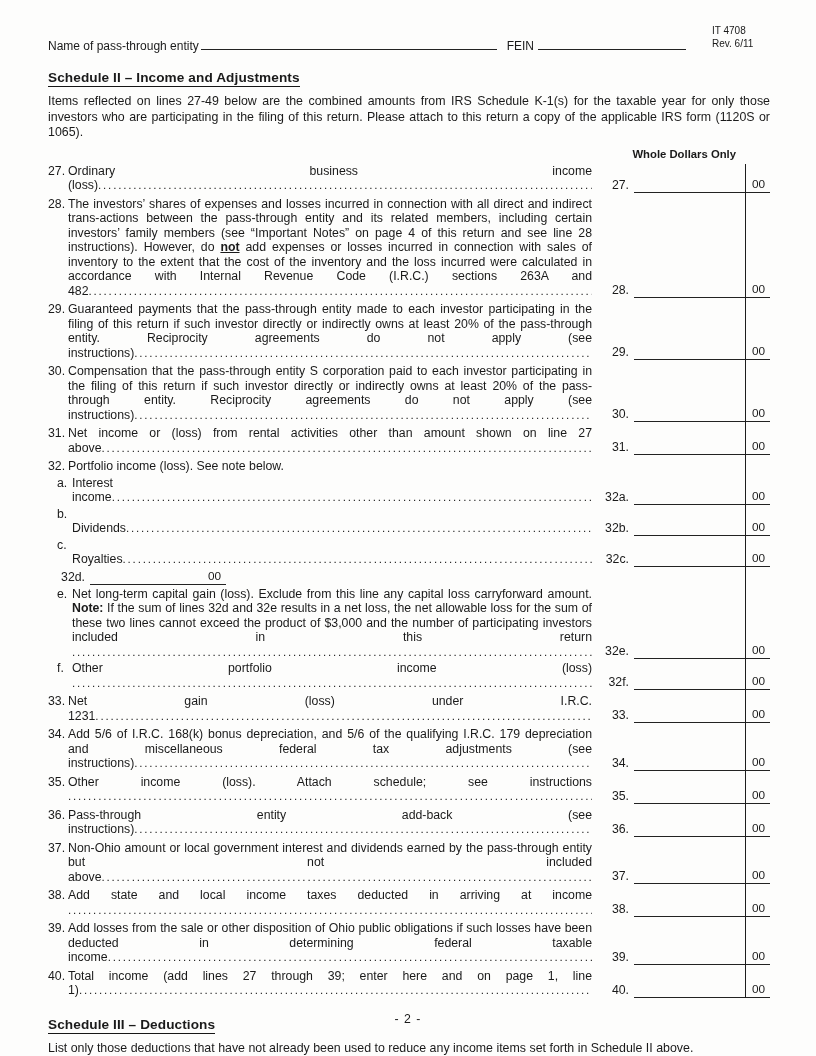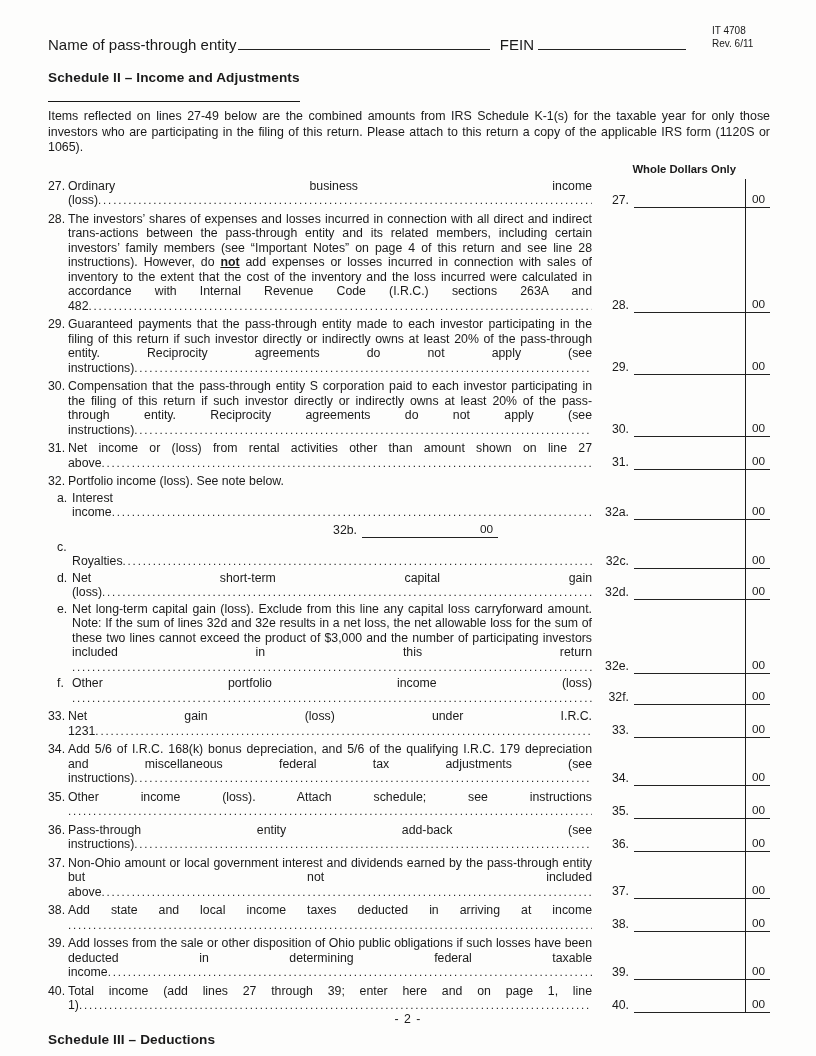--- a/index.html
+++ b/index.html
@@ -8,44 +8,44 @@
     width:816px;height:1056px;
     background:#fdfdfc;
     box-sizing:border-box;
     padding:24px 46px 0 48px;
     font-family:"Liberation Sans", sans-serif;
     color:#1a1a1a;
     overflow:hidden;
   }
   
   .hdr{display:flex;align-items:flex-start;}
-  .hdr-fill{flex:1;display:flex;align-items:baseline;font-size:15px;padding-top:12px;}
+  .hdr-fill{flex:1;display:flex;align-items:baseline;font-size:12px;padding-top:12px;}
   .blankline{border-bottom:1.5px solid #222;height:13px;}
   .name-blank{flex:2.05;margin-left:2px;}
   .fein-label{margin-left:10px;}
   .fein-blank{width:148px;margin-left:4px;}
   .rev{font-size:10px;line-height:1.3;margin-left:26px;width:58px;white-space:nowrap;}
   
   .titlewrap{margin:15px 0 7px 0;}
   .sec-title{display:inline-block;font-weight:bold;font-size:13.6px;
-    border-bottom:1.7px solid #161616;padding-bottom:16px;letter-spacing:.1px;}
+    border-bottom:1.7px solid #161616;padding-bottom:1px;letter-spacing:.1px;}
   .intro{font-size:12.4px;line-height:15.6px;text-align:justify;margin-bottom:2px;}
   .wdo{text-align:right;padding-right:34px;font-weight:bold;font-size:11.3px;margin:7px 0 1px 0;}
   
   .rows{position:relative;}
   .rows::after{content:"";position:absolute;top:0;bottom:0;right:24px;width:1.3px;background:#1d1d1d;}
   .entry{display:flex;margin-top:4px;}
-  .entry.tight{margin-top:2px;justify-content:center;}
+  .entry.tight{margin-top:2px;}
   .lhs{flex:1;font-size:12.3px;line-height:14.5px;text-align:justify;
     overflow:hidden;padding-left:20px;text-indent:-20px;align-self:flex-start;}
   .lhs.sub{padding-left:24px;text-indent:-15px;}
   .num{display:inline-block;width:20px;text-indent:0;}
   .sub .num{width:15px;}
   .bu{font-weight:bold;text-decoration:underline;}
-  .b{font-weight:normal;}
+  .b{font-weight:bold;}
   .dots{white-space:nowrap;letter-spacing:1.8px;font-size:11.6px;}
   .dots::after{content:"......................................................................................................................................................................................";}
   .rhs{width:178px;flex:none;display:flex;align-items:flex-end;align-self:flex-end;font-size:12.3px;}
   .fnum{width:37px;text-align:right;padding-right:3px;padding-bottom:1px;white-space:nowrap;}
   .blankf{flex:1;height:14px;border-bottom:1.5px solid #222;margin-left:2px;}
   .centsf{width:18px;border-bottom:1.5px solid #222;padding-left:6px;padding-bottom:1px;font-size:11.8px;}
   
   .pgnum{position:absolute;left:0;right:0;bottom:30px;text-align:center;
     font-size:12.3px;letter-spacing:1px;}
 </style>
@@ -120,36 +120,36 @@
       </div>
       <div class="entry tight">
         <div class="lhs sub"><span class="num">a.</span><span>Interest income</span><span class="dots"></span></div>
         <div class="rhs">
           <span class="fnum">32a.</span>
           <span class="blankf"></span>
           <span class="centsf">00</span>
         </div>
       </div>
       <div class="entry tight">
+        <div class="lhs sub"><span class="num">b.</span><span>Dividends</span><span class="dots"></span></div>
         <div class="rhs">
           <span class="fnum">32b.</span>
           <span class="blankf"></span>
           <span class="centsf">00</span>
         </div>
       </div>
       <div class="entry tight">
         <div class="lhs sub"><span class="num">c.</span><span>Royalties</span><span class="dots"></span></div>
         <div class="rhs">
           <span class="fnum">32c.</span>
           <span class="blankf"></span>
           <span class="centsf">00</span>
         </div>
       </div>
       <div class="entry tight">
-        <div class="lhs sub"><span class="num">d.</span><span>Net short-term capital gain (loss)</span><span class="dots"></span></div>
         <div class="rhs">
           <span class="fnum">32d.</span>
           <span class="blankf"></span>
           <span class="centsf">00</span>
         </div>
       </div>
       <div class="entry tight">
         <div class="lhs sub"><span class="num">e.</span><span>Net long-term capital gain (loss). Exclude from this line any capital loss carryforward amount. </span><span class="b">Note:</span><span> If the sum of lines 32d and 32e results in a net loss, the net allowable loss for the sum of these two lines cannot exceed the product of $3,000 and the number of participating investors included in this return </span><span class="dots"></span></div>
         <div class="rhs">
           <span class="fnum">32e.</span>

